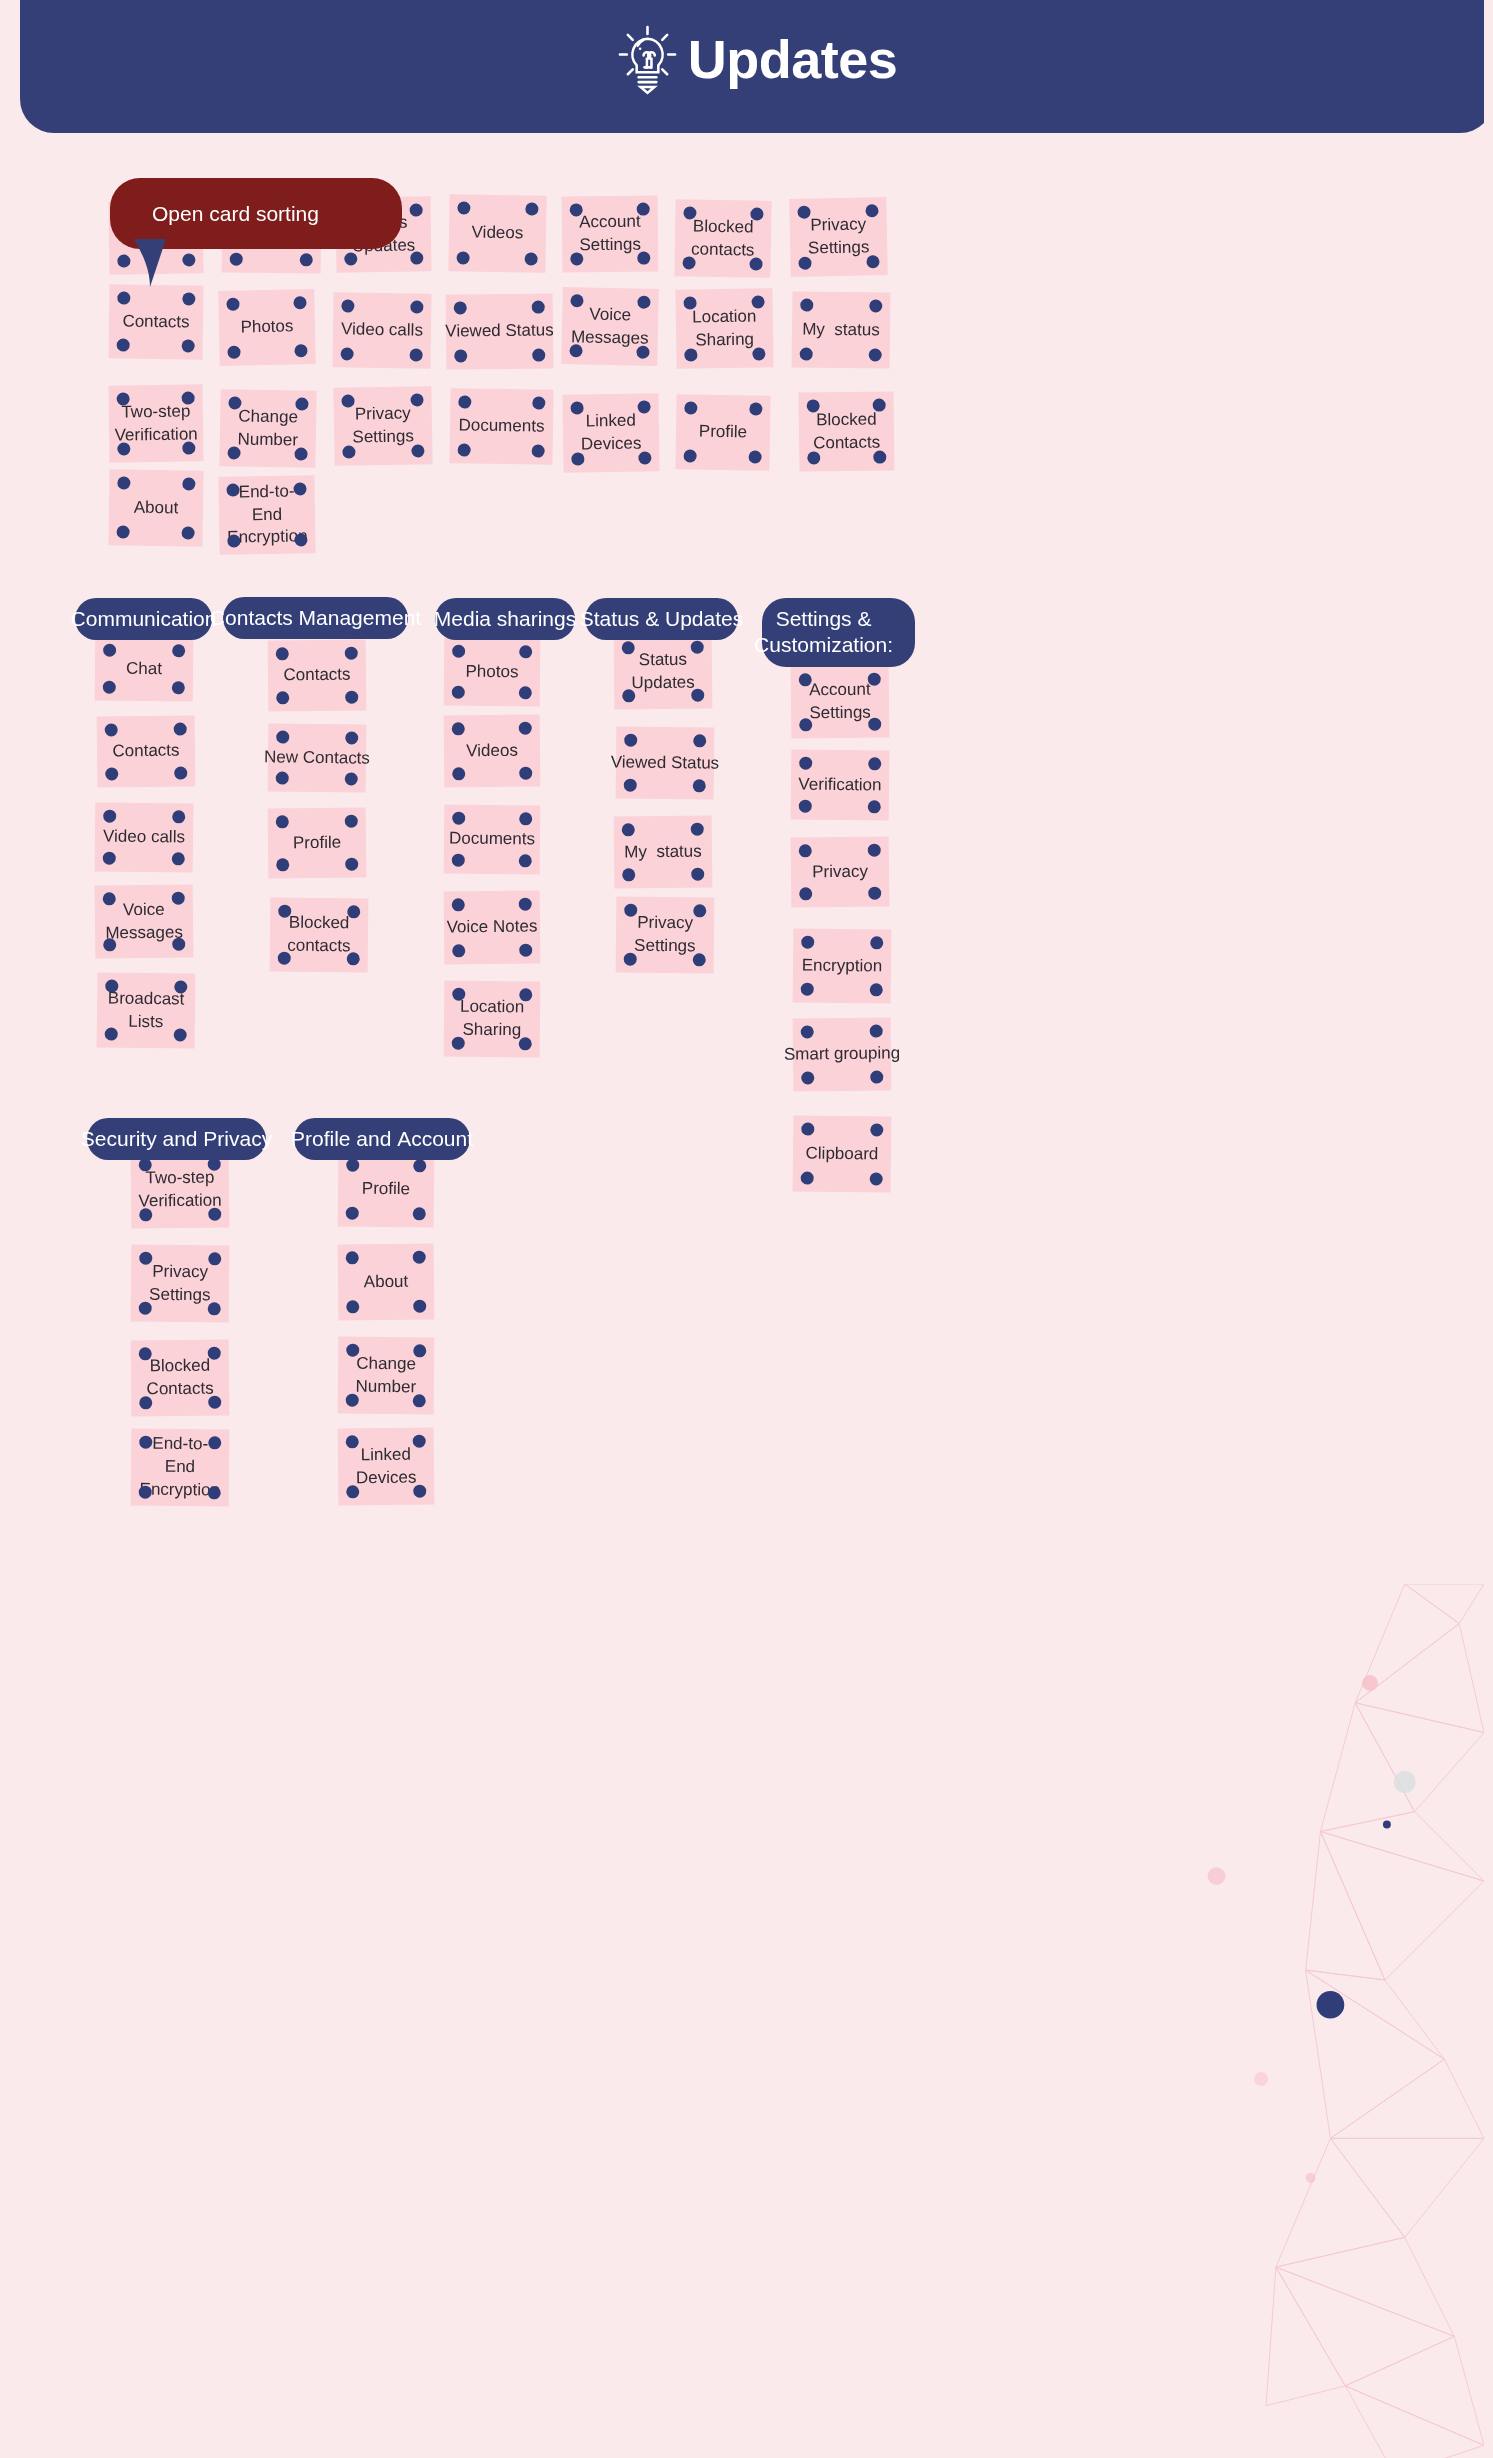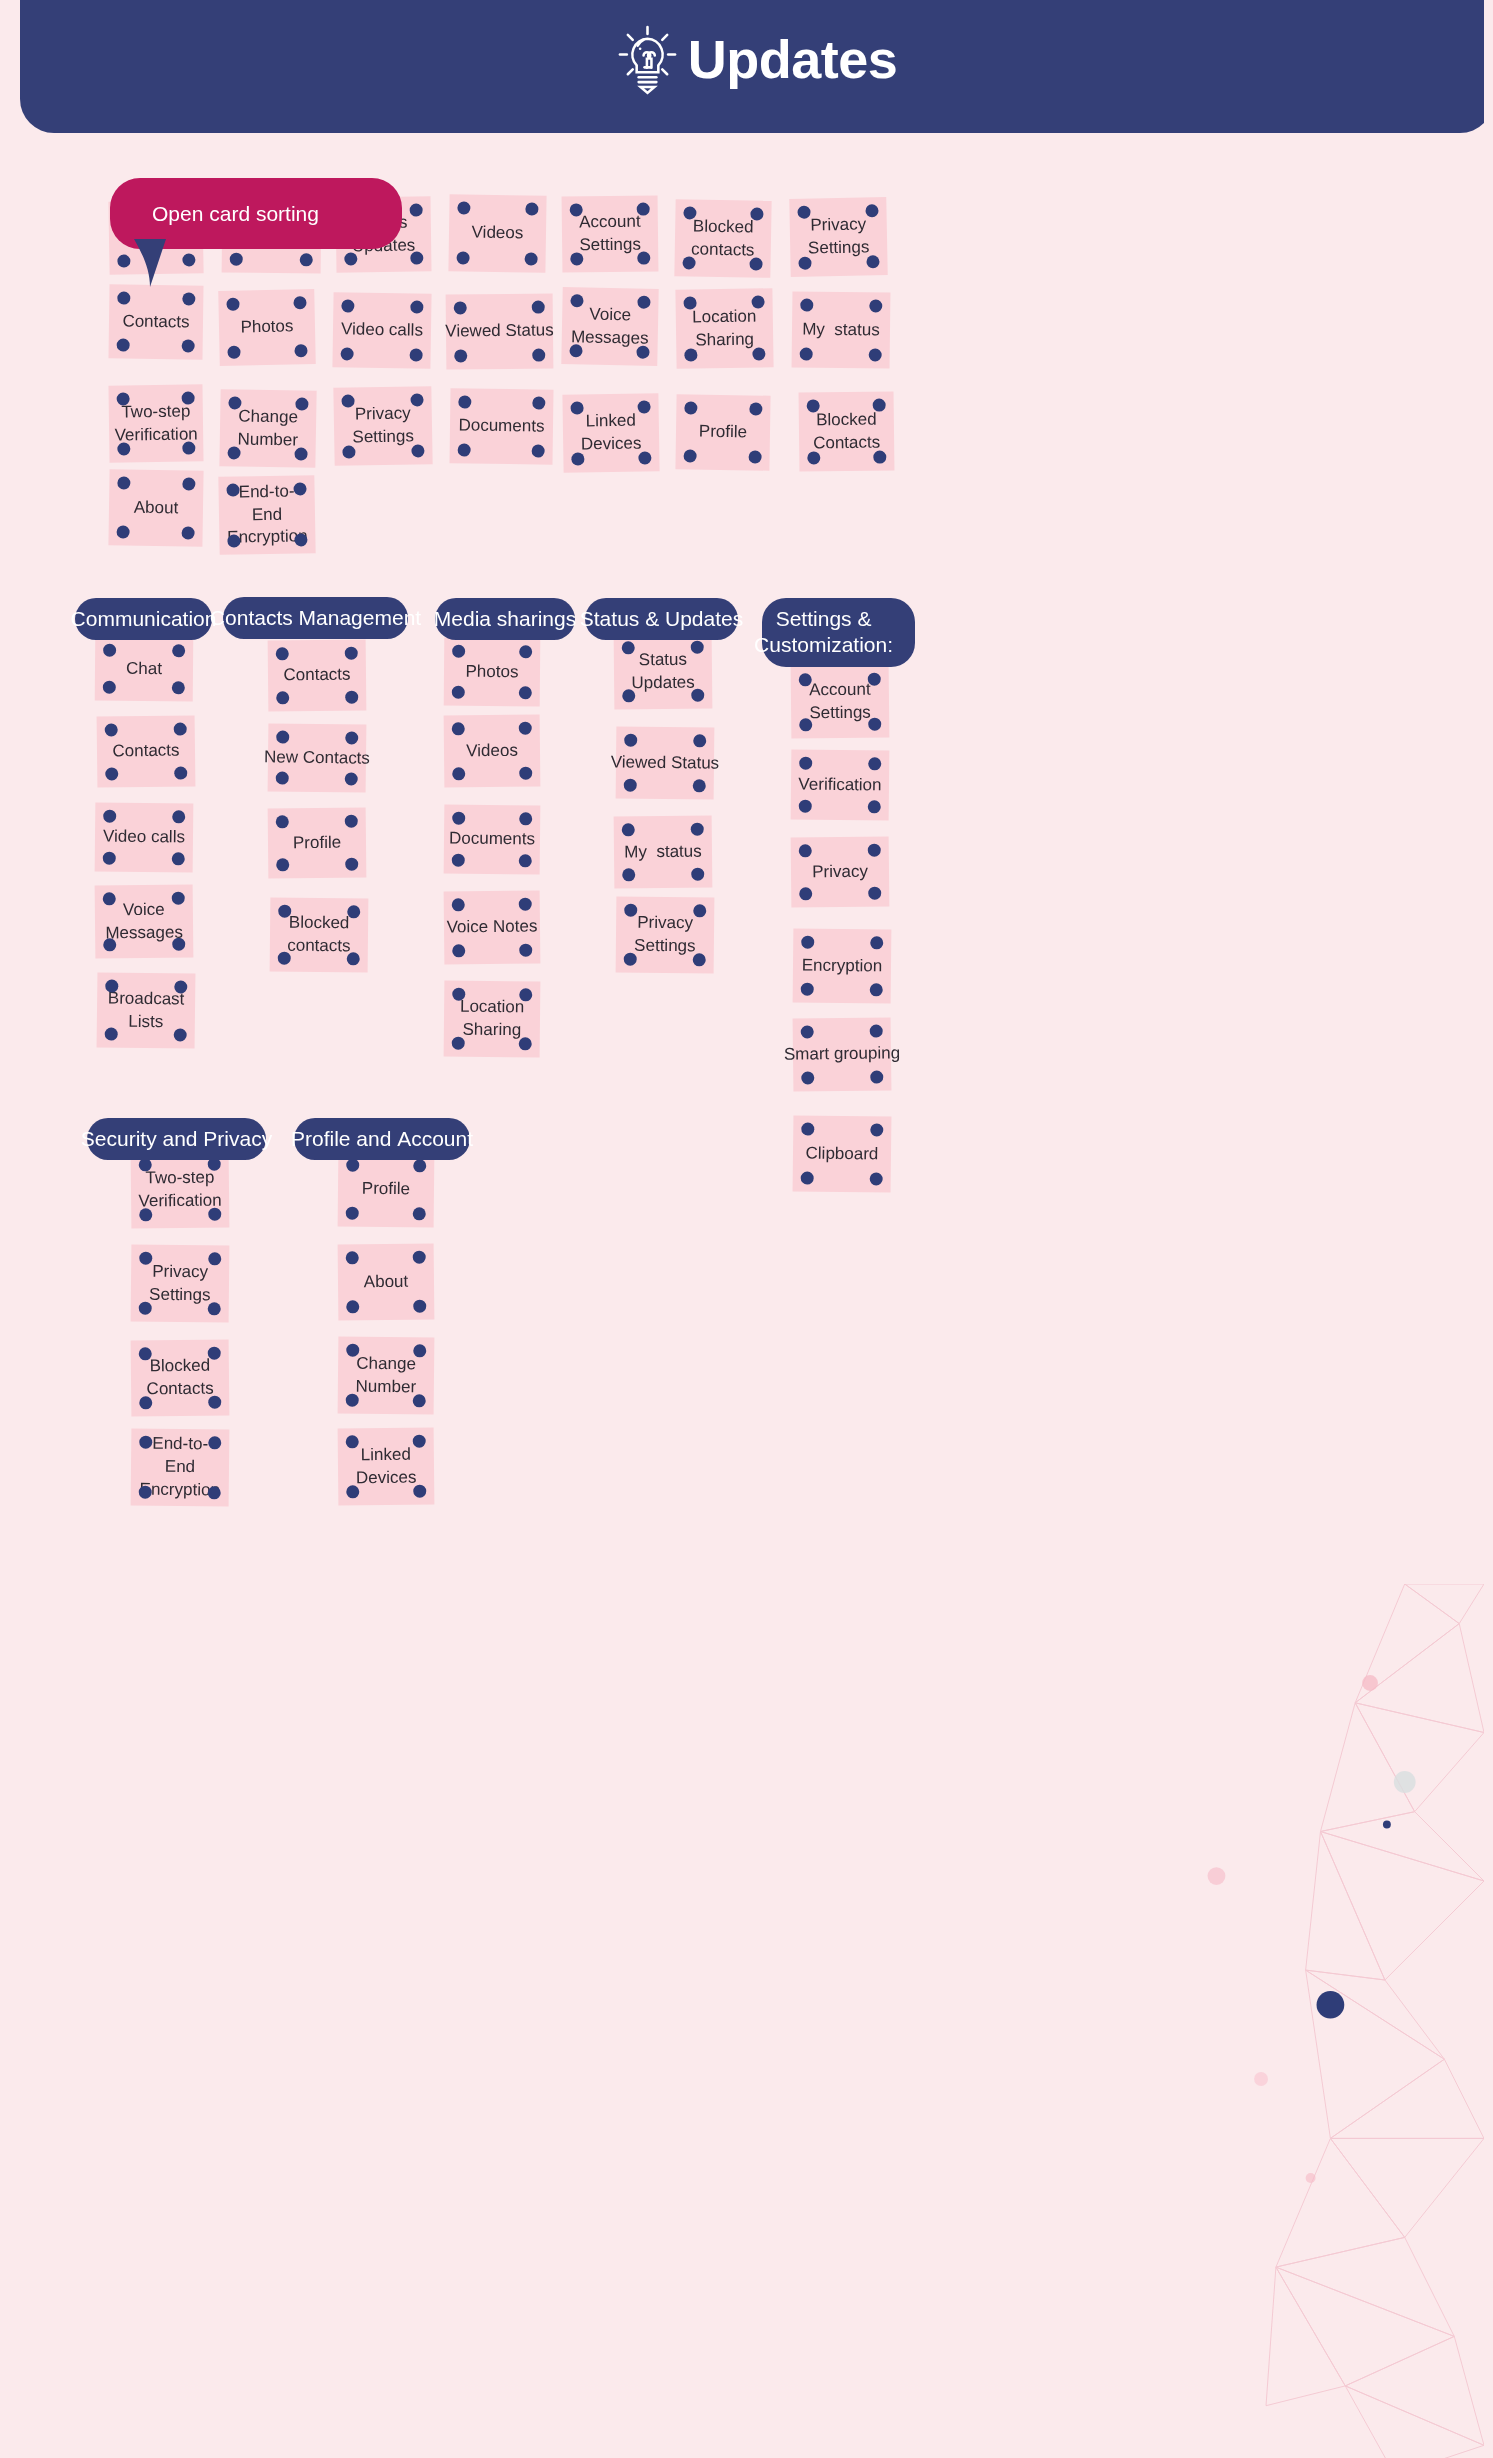--- a/index.html
+++ b/index.html
@@ -61,21 +61,21 @@
   .bubble-wrap {
     position: absolute;
     left: 100px; top: 178px;
     width: 297px; height: 109px;
     z-index: 6;
   }
   .bubble {
     position: absolute;
     left: 0; top: 0;
     width: 292px; height: 71px;
-    background: #be185d;
+    background: #7f1d1d;
     border-radius: 30px;
     display: flex;
     align-items: center;
   }
   .bubble-text {
     color: #ffffff;
     font-size: 21px;
     padding-left: 42px;
     white-space: nowrap;
   }

